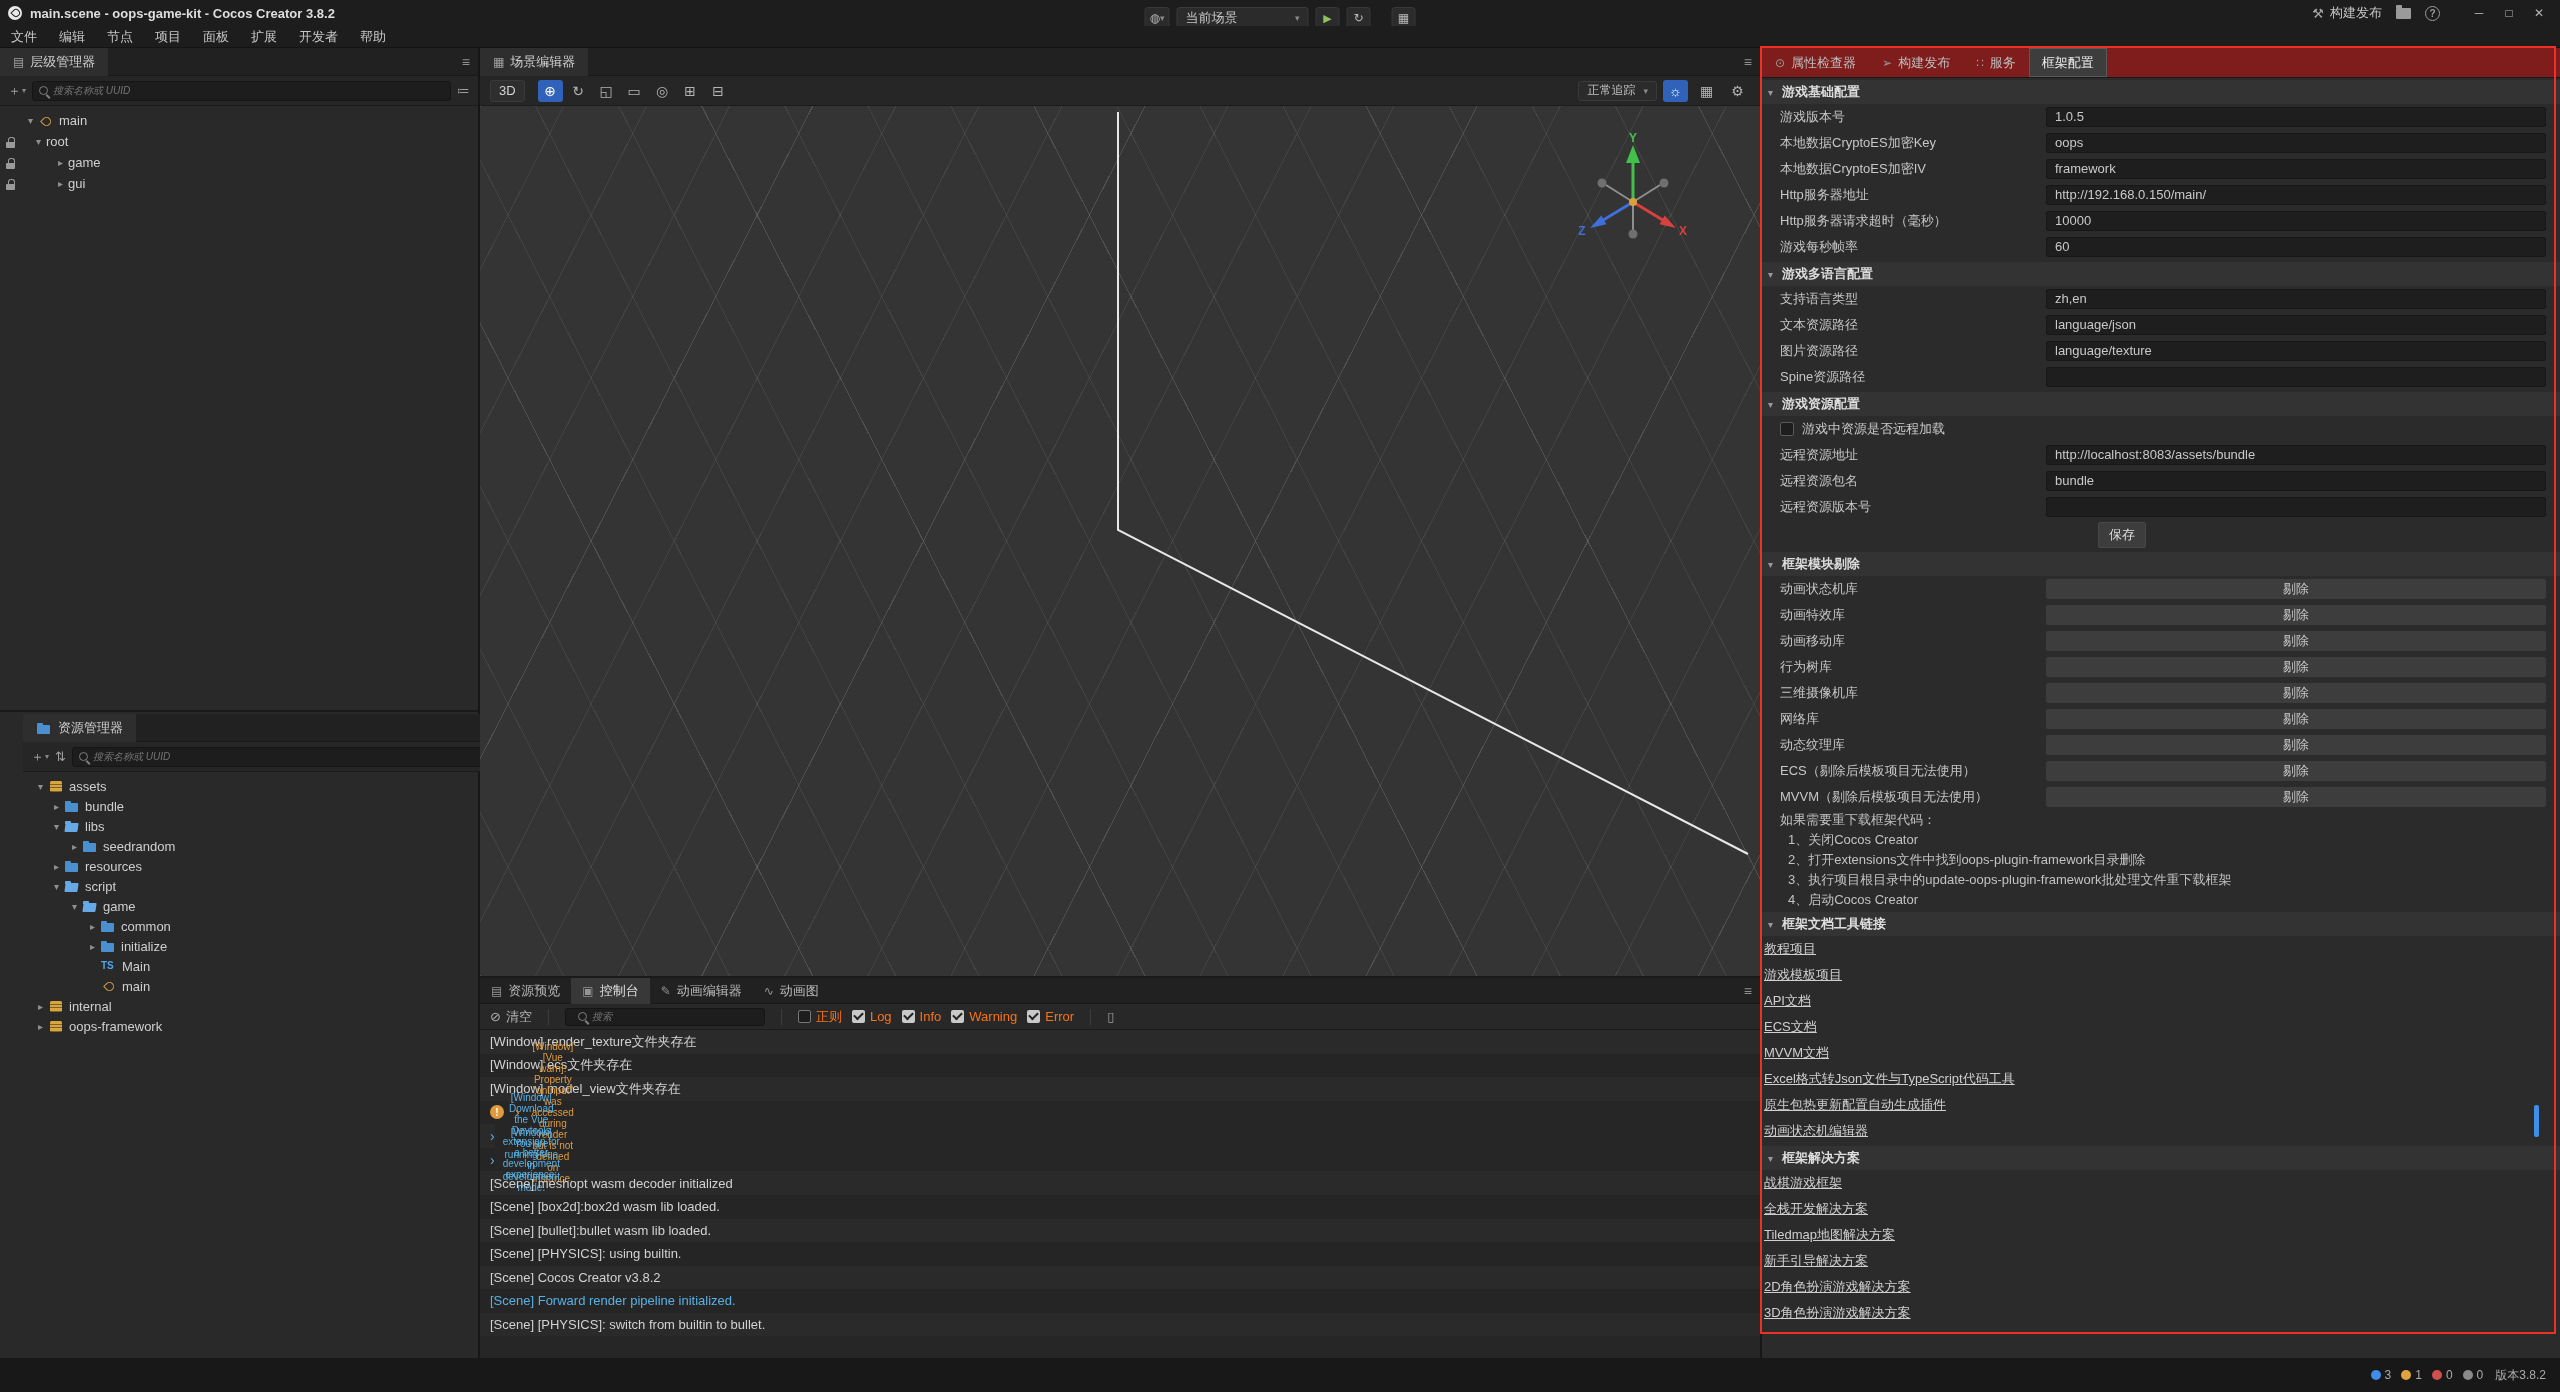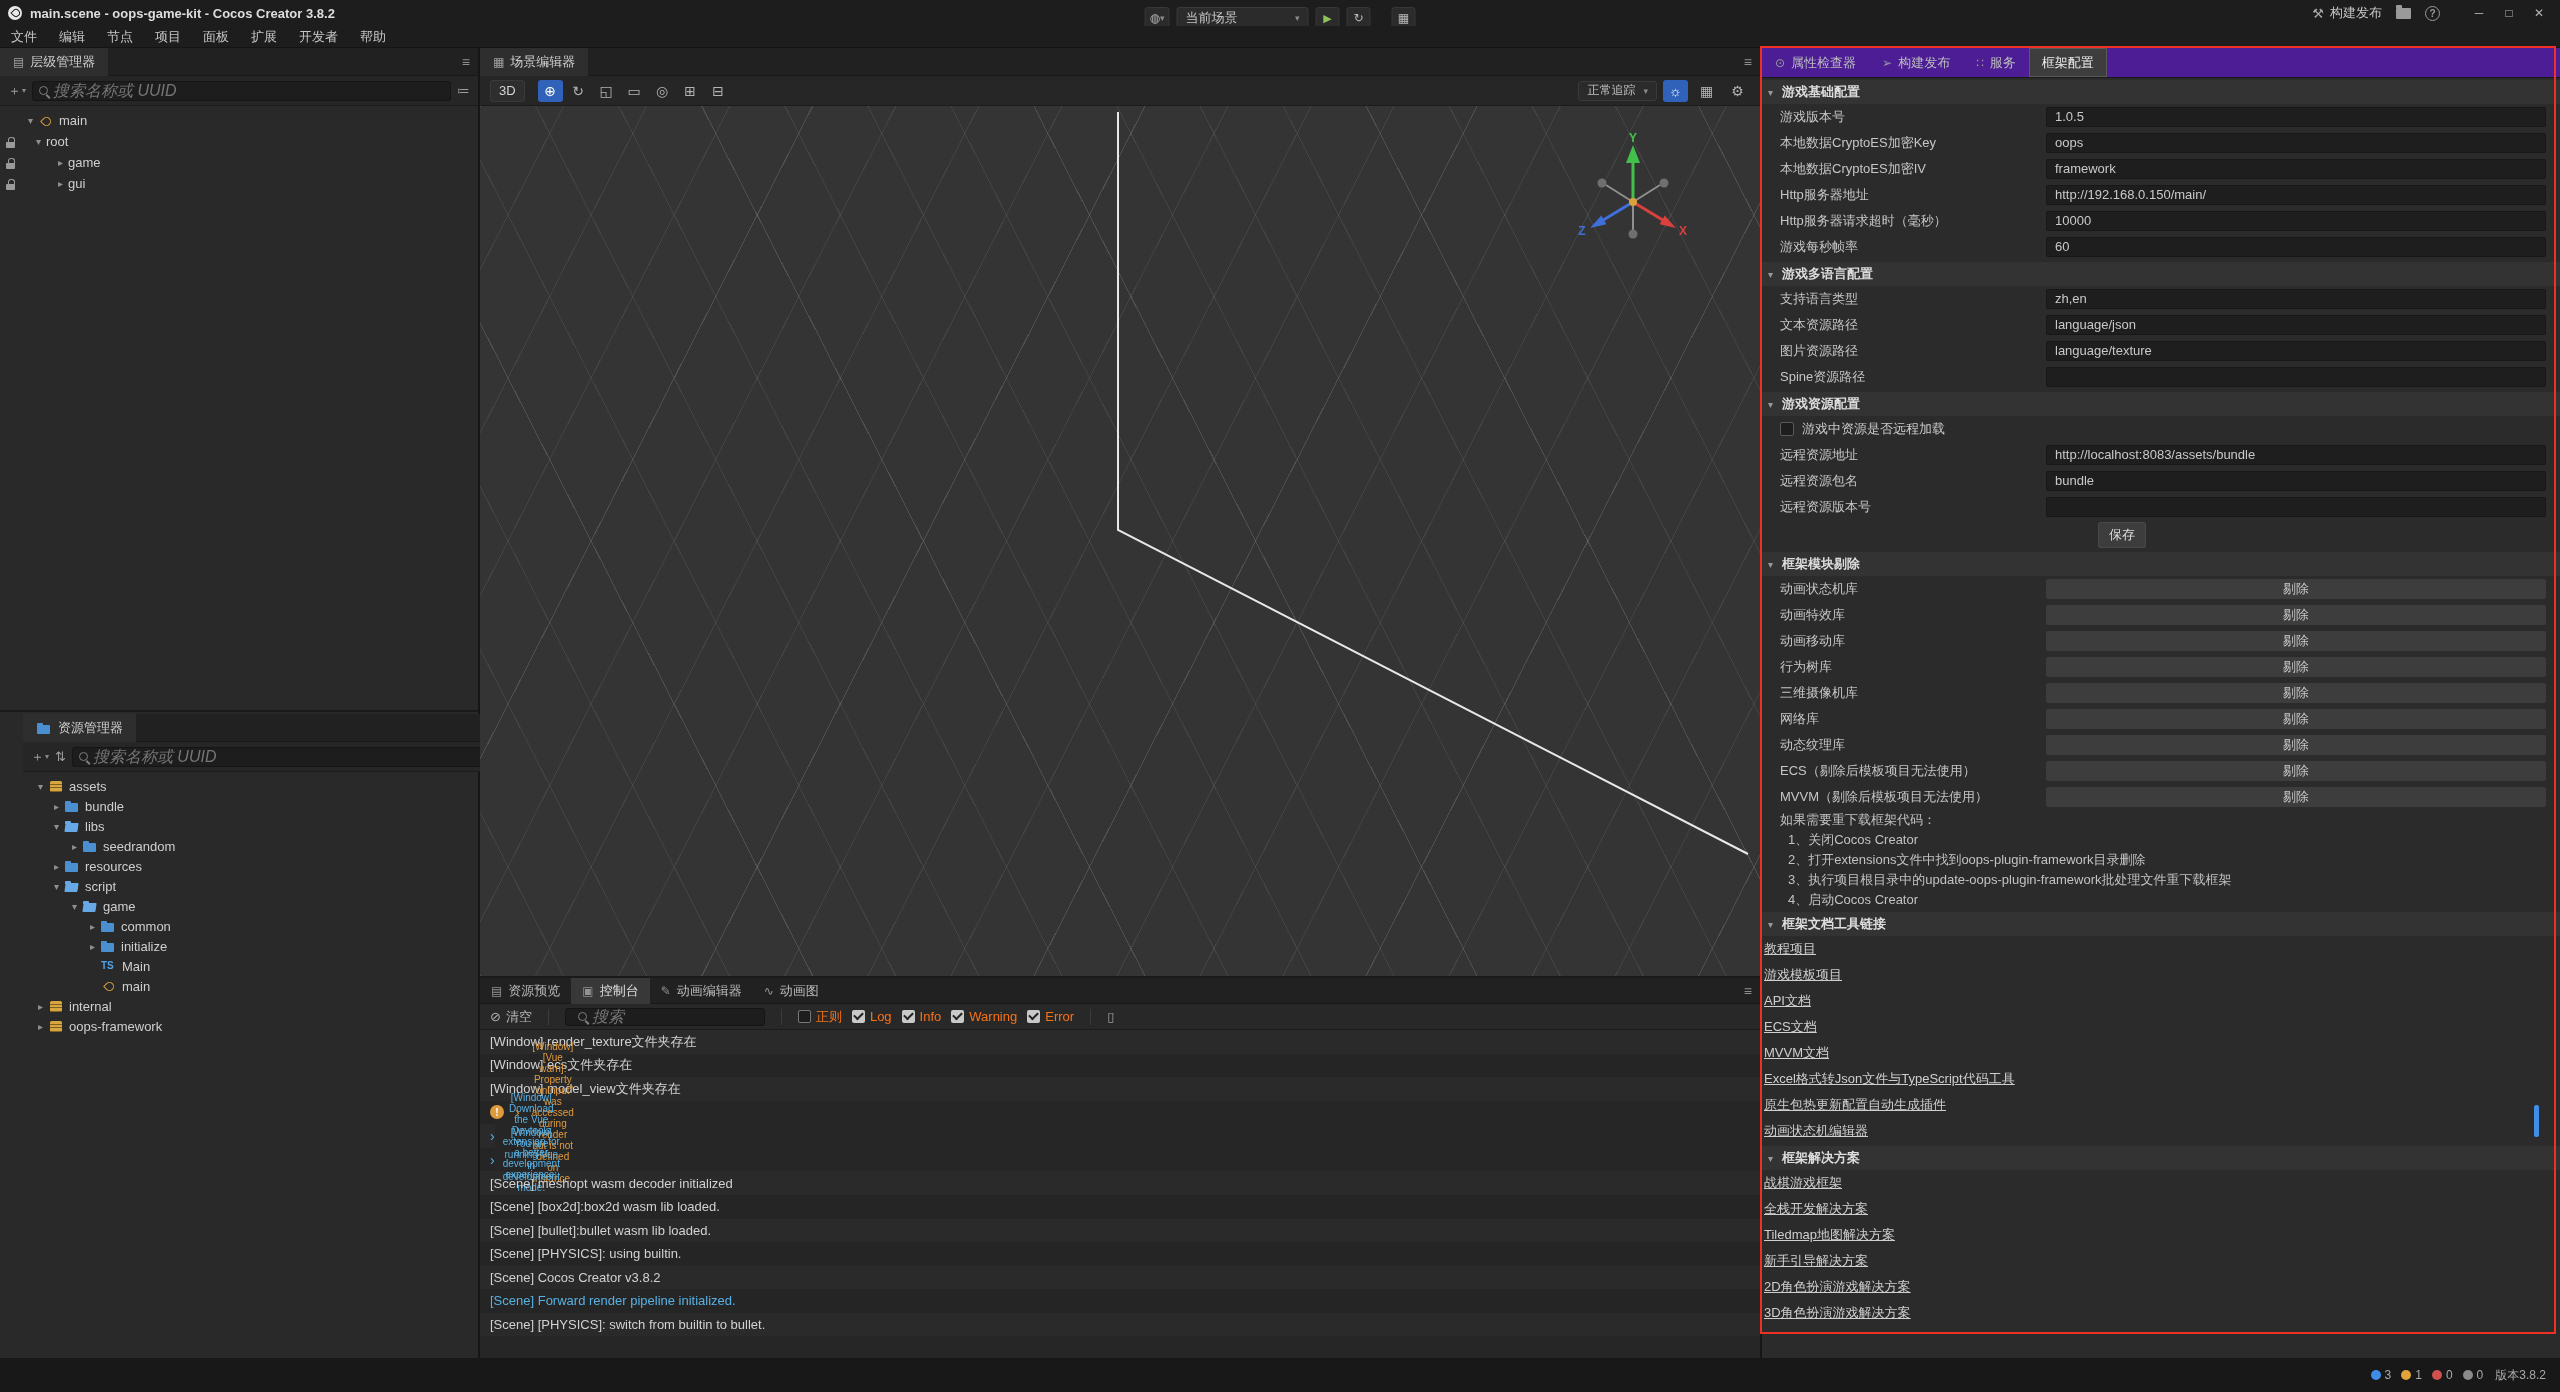--- a/index.html
+++ b/index.html
@@ -34,21 +34,21 @@
   .ptabbar{height:28px;background:#212121;border-bottom:1px solid #191919;display:flex;align-items:center;position:relative;flex:none;}
   .ptab{height:28px;display:flex;align-items:center;gap:6px;padding:0 13px;background:#2e2e2e;color:#cecece;}
   .ptab .glyph{color:#9f9f9f;font-size:12px;}
   .pmenu{position:absolute;right:8px;color:#8f8f8f;font-size:14px;}
   .ptoolbar{height:30px;background:#262626;border-bottom:1px solid #1b1b1b;display:flex;align-items:center;gap:6px;padding:0 8px;flex:none;}
   .ico-btn{color:#9f9f9f;font-size:13px;display:flex;align-items:center;}
   .plus-caret{font-size:8px;color:#8a8a8a;margin-left:1px;}
   .searchbox{flex:1;height:20px;background:#1d1d1d;border:1px solid #151515;border-radius:3px;display:flex;align-items:center;padding:0 6px;gap:5px;}
   .mag{width:9px;height:9px;border:1.5px solid #7e7e7e;border-radius:50%;position:relative;flex:none;}
   .mag::after{content:"";position:absolute;left:7px;top:7px;width:5px;height:1.5px;background:#7e7e7e;transform:rotate(45deg);transform-origin:0 0;}
-  .searchbox input{flex:1;background:transparent;border:none;outline:none;color:#bdbdbd;font-style:italic;font-size:16px;font-family:inherit;}
+  .searchbox input{flex:1;background:transparent;border:none;outline:none;color:#bdbdbd;font-style:italic;font-size:10px;font-family:inherit;}
   .searchbox input::placeholder{color:#757575;}
   
   .tree{flex:1;overflow:hidden;padding-top:4px;}
   .tree-row{display:flex;align-items:center;height:21px;padding-left:4px;color:#cfcfcf;}
   #assets-panel .tree-row{height:20px;}
   .lock-icon{width:15px;height:16px;position:relative;flex:none;visibility:hidden;}
   .lock-icon.show{visibility:visible;}
   .lock-icon::before{content:"";position:absolute;left:4px;top:3px;width:5px;height:5px;border:1.3px solid #9a9a9a;border-bottom:none;border-radius:3px 3px 0 0;}
   .lock-icon::after{content:"";position:absolute;left:2px;top:8px;width:9px;height:6px;background:#9a9a9a;border-radius:1px;}
   .pad{flex:none;display:inline-block;height:1px;}
@@ -98,21 +98,21 @@
   .log-row:nth-child(even){background:#252525;}
   .log-badge{display:none;width:14px;height:14px;border-radius:50%;background:#e09a3e;color:#fff;font-size:10px;font-weight:bold;align-items:center;justify-content:center;margin-right:7px;flex:none;}
   .log-row.badge .log-badge{display:flex;}
   .log-arrow{display:none;margin-right:8px;font-size:14px;color:#9a9a9a;}
   .log-row.arrow .log-arrow{display:inline;}
   .log-row.warn{color:#e09a3e;}
   .log-row.warn .log-arrow{color:#e09a3e;}
   .log-row.info{color:#58b1e4;}
   .log-row.info .log-arrow{color:#58b1e4;}
   
-  #insp-tabs{height:30px;background:#4c1d95;border-bottom:1px solid #191919;display:flex;align-items:stretch;}
+  #insp-tabs{height:30px;background:#7f1d1d;border-bottom:1px solid #191919;display:flex;align-items:stretch;}
   .insp-tab{display:flex;align-items:center;gap:6px;padding:0 13px;color:#bdbdbd;}
   .insp-tab.active{background:#3d3d3d;color:#eee;box-shadow:inset 0 0 0 1px #5a5a5a;}
   .tab-ic{font-size:12px;color:#9a9a9a;}
   .tab-ic.ic-inspector::before{content:"⊙";}
   .tab-ic.ic-build::before{content:"➢";}
   .tab-ic.ic-service::before{content:"∷";}
   #insp-body{position:absolute;left:0;top:30px;right:0;bottom:0;overflow:hidden;}
   .sec-h{height:24px;margin-top:2px;background:#333;display:flex;align-items:center;padding-left:20px;color:#dedede;font-weight:bold;position:relative;}
   .sec-h::before{content:"▾";position:absolute;left:6px;color:#999;font-size:10px;font-weight:normal;}
   .form-row{height:26px;display:flex;align-items:center;padding:0 14px 0 18px;}

